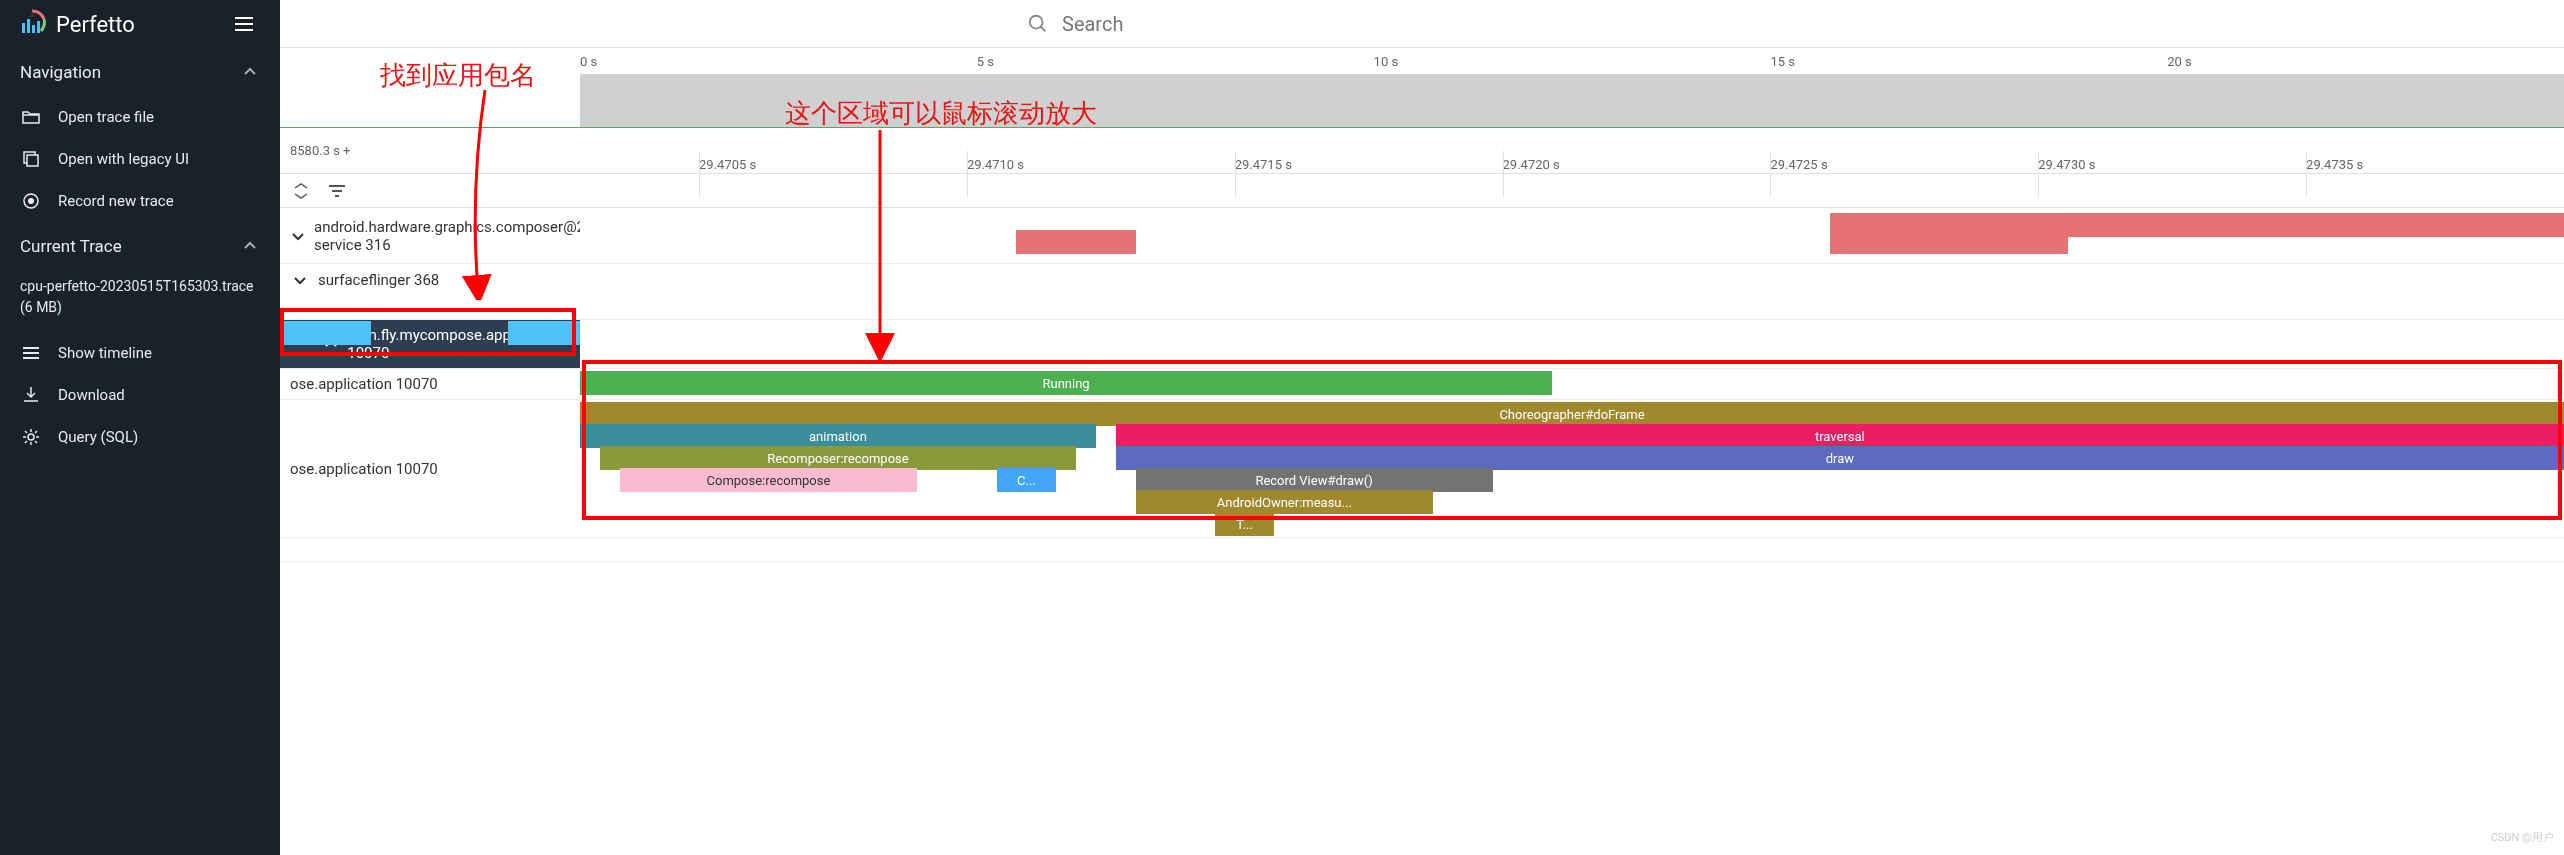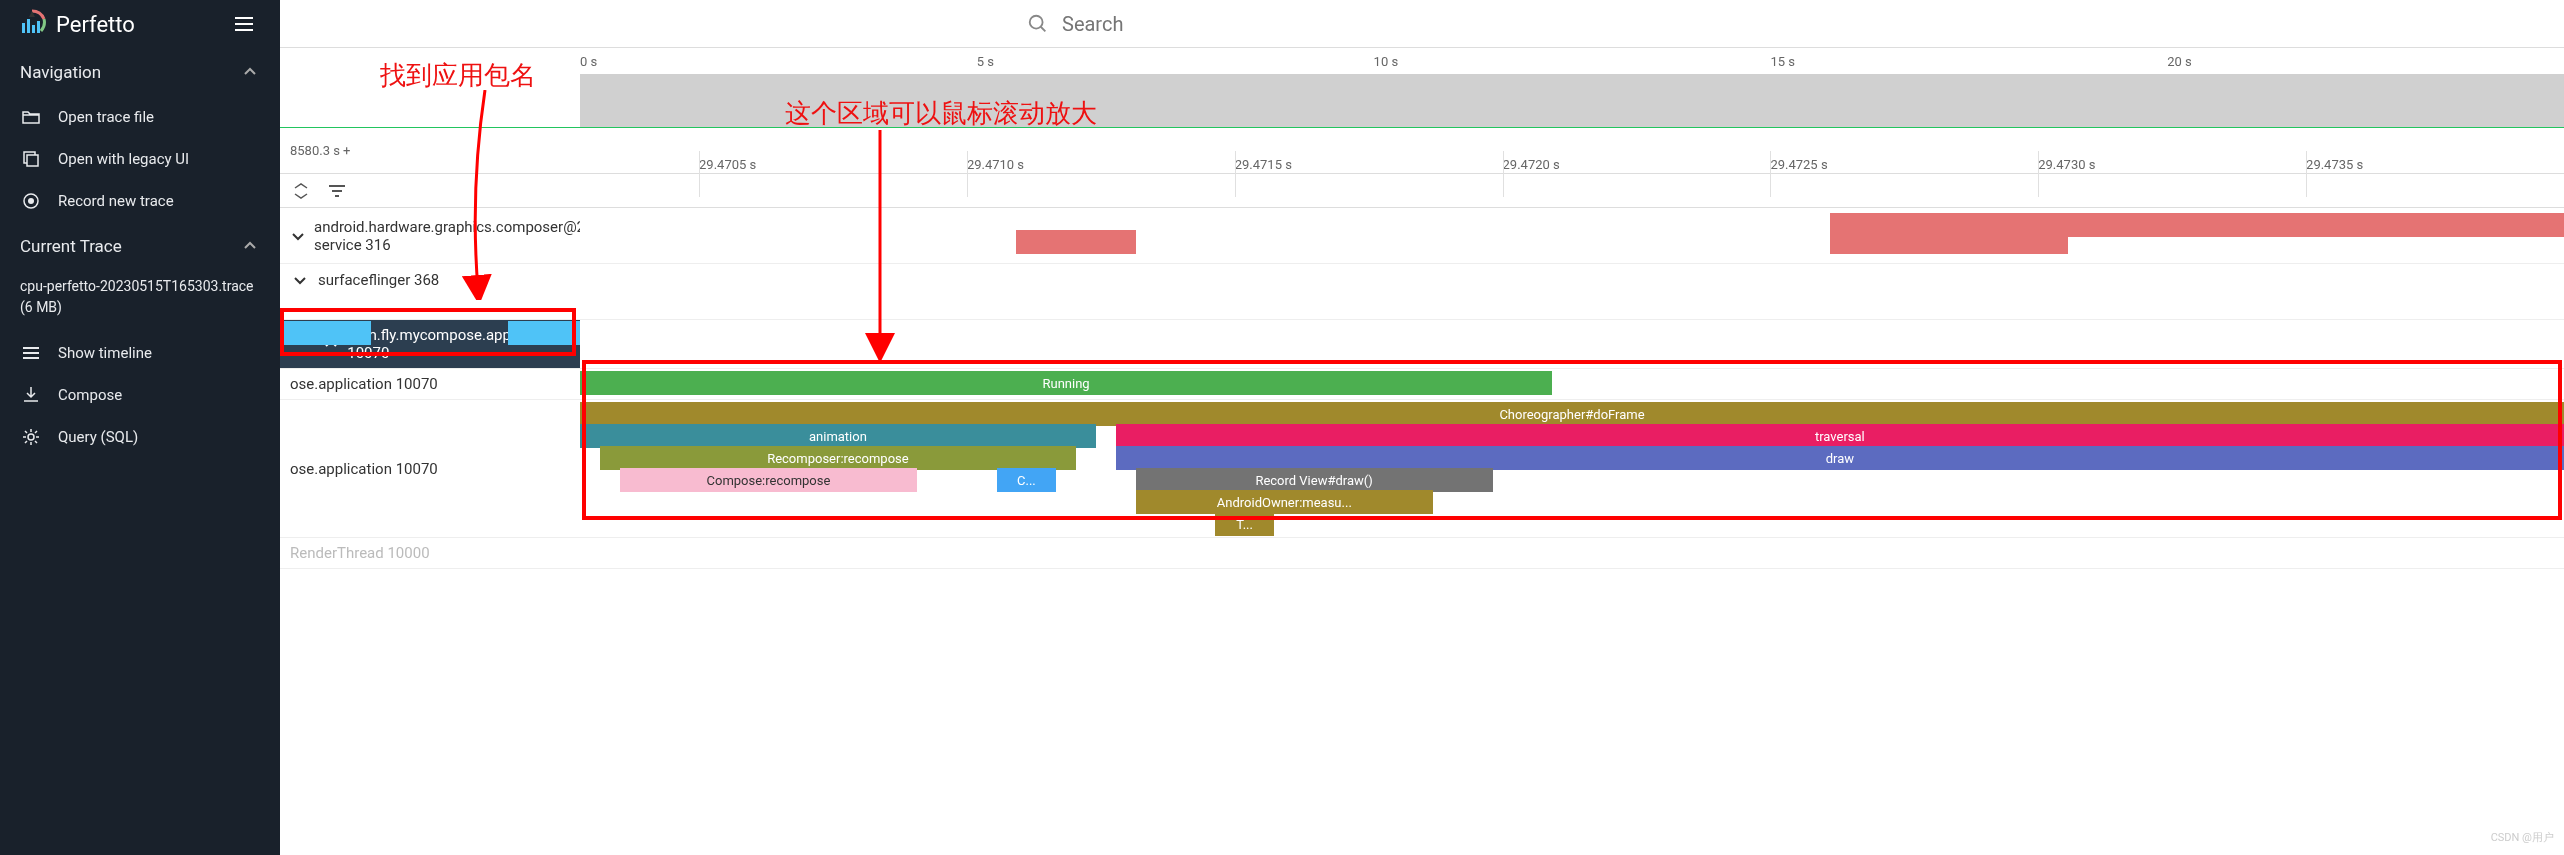--- a/index.html
+++ b/index.html
@@ -138,21 +138,21 @@
         </svg>
       </span>
     <span>Show timeline</span>
   </div>
   <div class="nav-item">
     <span class="nav-icon">
         <svg width="20" height="20" viewBox="0 0 20 20">
           <path d="M10 2v10m-4-4l4 4 4-4M3 16h14" stroke="#e8eaed" stroke-width="1.5" fill="none"></path>
         </svg>
       </span>
-    <span>Compose</span>
+    <span>Download</span>
   </div>
   <div class="nav-item">
     <span class="nav-icon">
         <svg width="20" height="20" viewBox="0 0 20 20">
           <circle cx="10" cy="10" r="3" fill="none" stroke="#e8eaed" stroke-width="1.5"></circle>
           <path d="M10 2v3M10 15v3M2 10h3M15 10h3M4 4l2 2M14 14l2 2M4 16l2-2M14 6l2-2" stroke="#e8eaed" stroke-width="1.5"></path>
         </svg>
       </span>
     <span>Query (SQL)</span>
   </div>
@@ -277,23 +277,20 @@
           <div class="slice" style="left: 1%; width: 24%; top: 46px; background: rgb(138, 154, 58);">Recomposer:recompose</div>
           <div class="slice" style="left: 27%; width: 73%; top: 46px; background: rgb(92, 107, 192);">draw</div>
           <div class="slice" style="left: 2%; width: 15%; top: 68px; background: rgb(248, 187, 208); color: rgb(51, 51, 51);">Compose:recompose</div>
           <div class="slice" style="left: 21%; width: 3%; top: 68px; background: rgb(66, 165, 245);">C...</div>
           <div class="slice" style="left: 28%; width: 18%; top: 68px; background: #737373;">Record View#draw()</div>
           <div class="slice" style="left: 28%; width: 15%; top: 90px; background: rgb(160, 137, 44);">AndroidOwner:measu...</div>
           <div class="slice" style="left: 32%; width: 3%; top: 112px; background: rgb(160, 137, 44);">T...</div>
         </div>
       </div>
       <div class="track-row" style="min-height: 24px;">
-        <div class="track-header">
-          <span style="color: rgb(187, 187, 187);">RenderThread 10000</span>
-        </div>
         <div class="track-lane"></div>
       </div>
     </div>
 
   <div class="annotation" style="left:100px;top:58px">找到应用包名</div>
   <div class="annotation" style="left:505px;top:96px">这个区域可以鼠标滚动放大</div>
 
   <svg class="arrow" style="left:170px;top:90px" width="60" height="210">
     <defs>
         <marker id="ah1" markerWidth="10" markerHeight="10" refX="5" refY="5" orient="auto">

